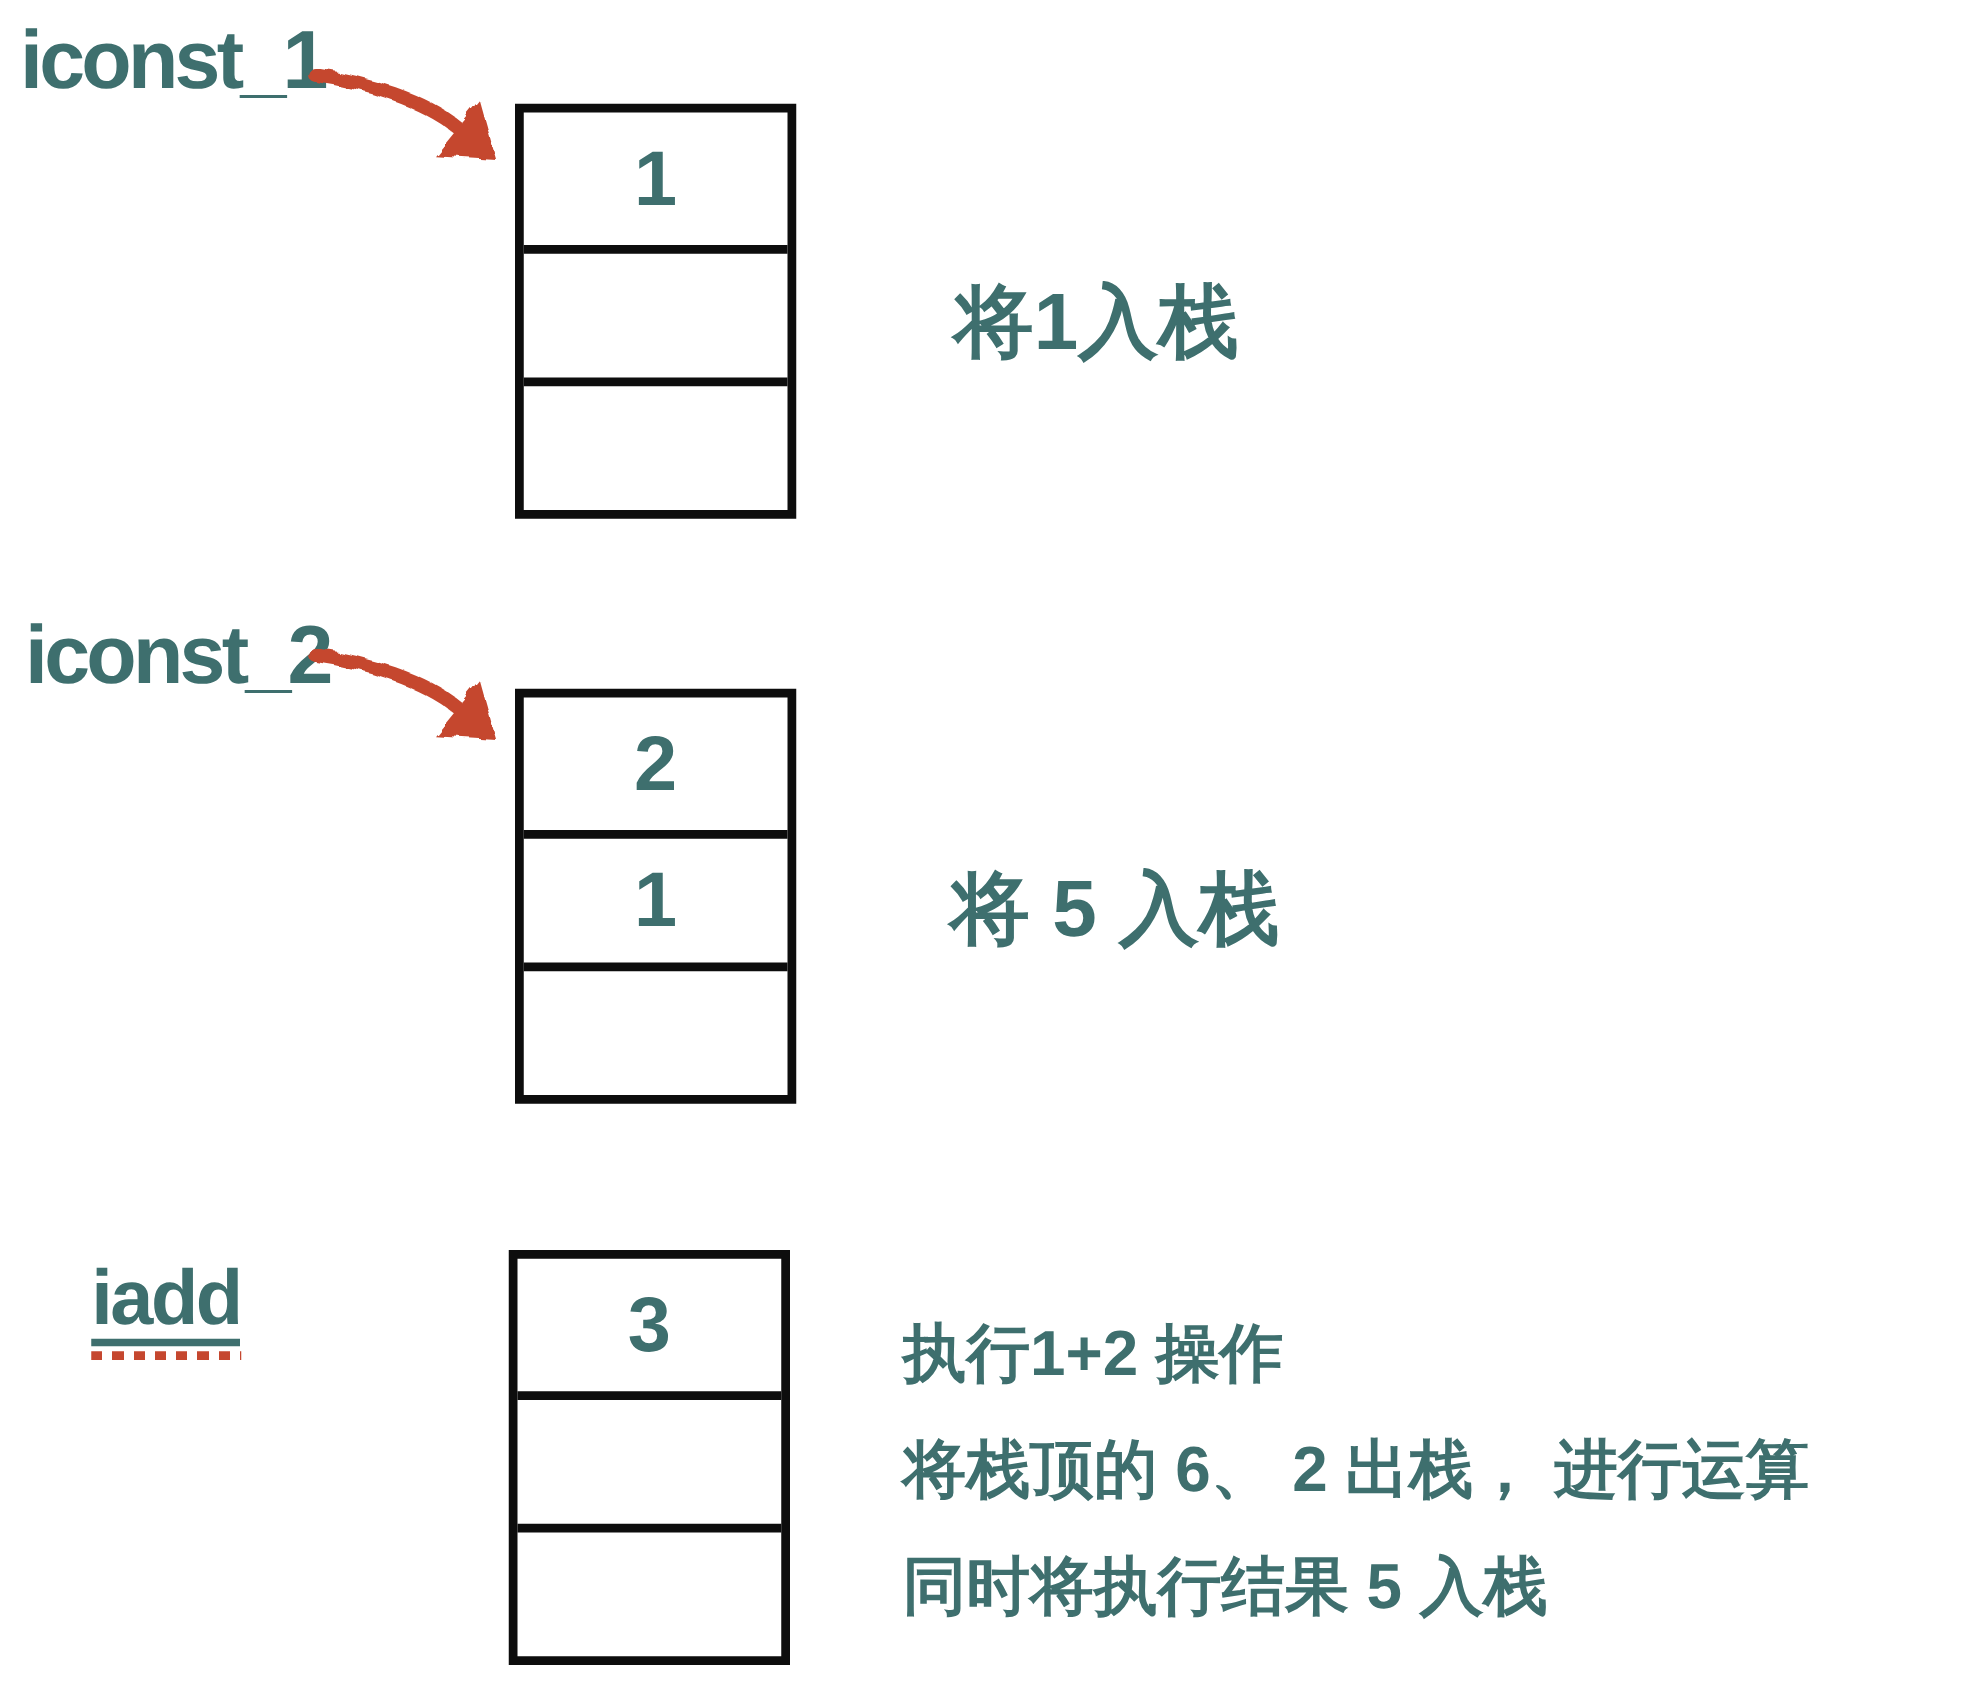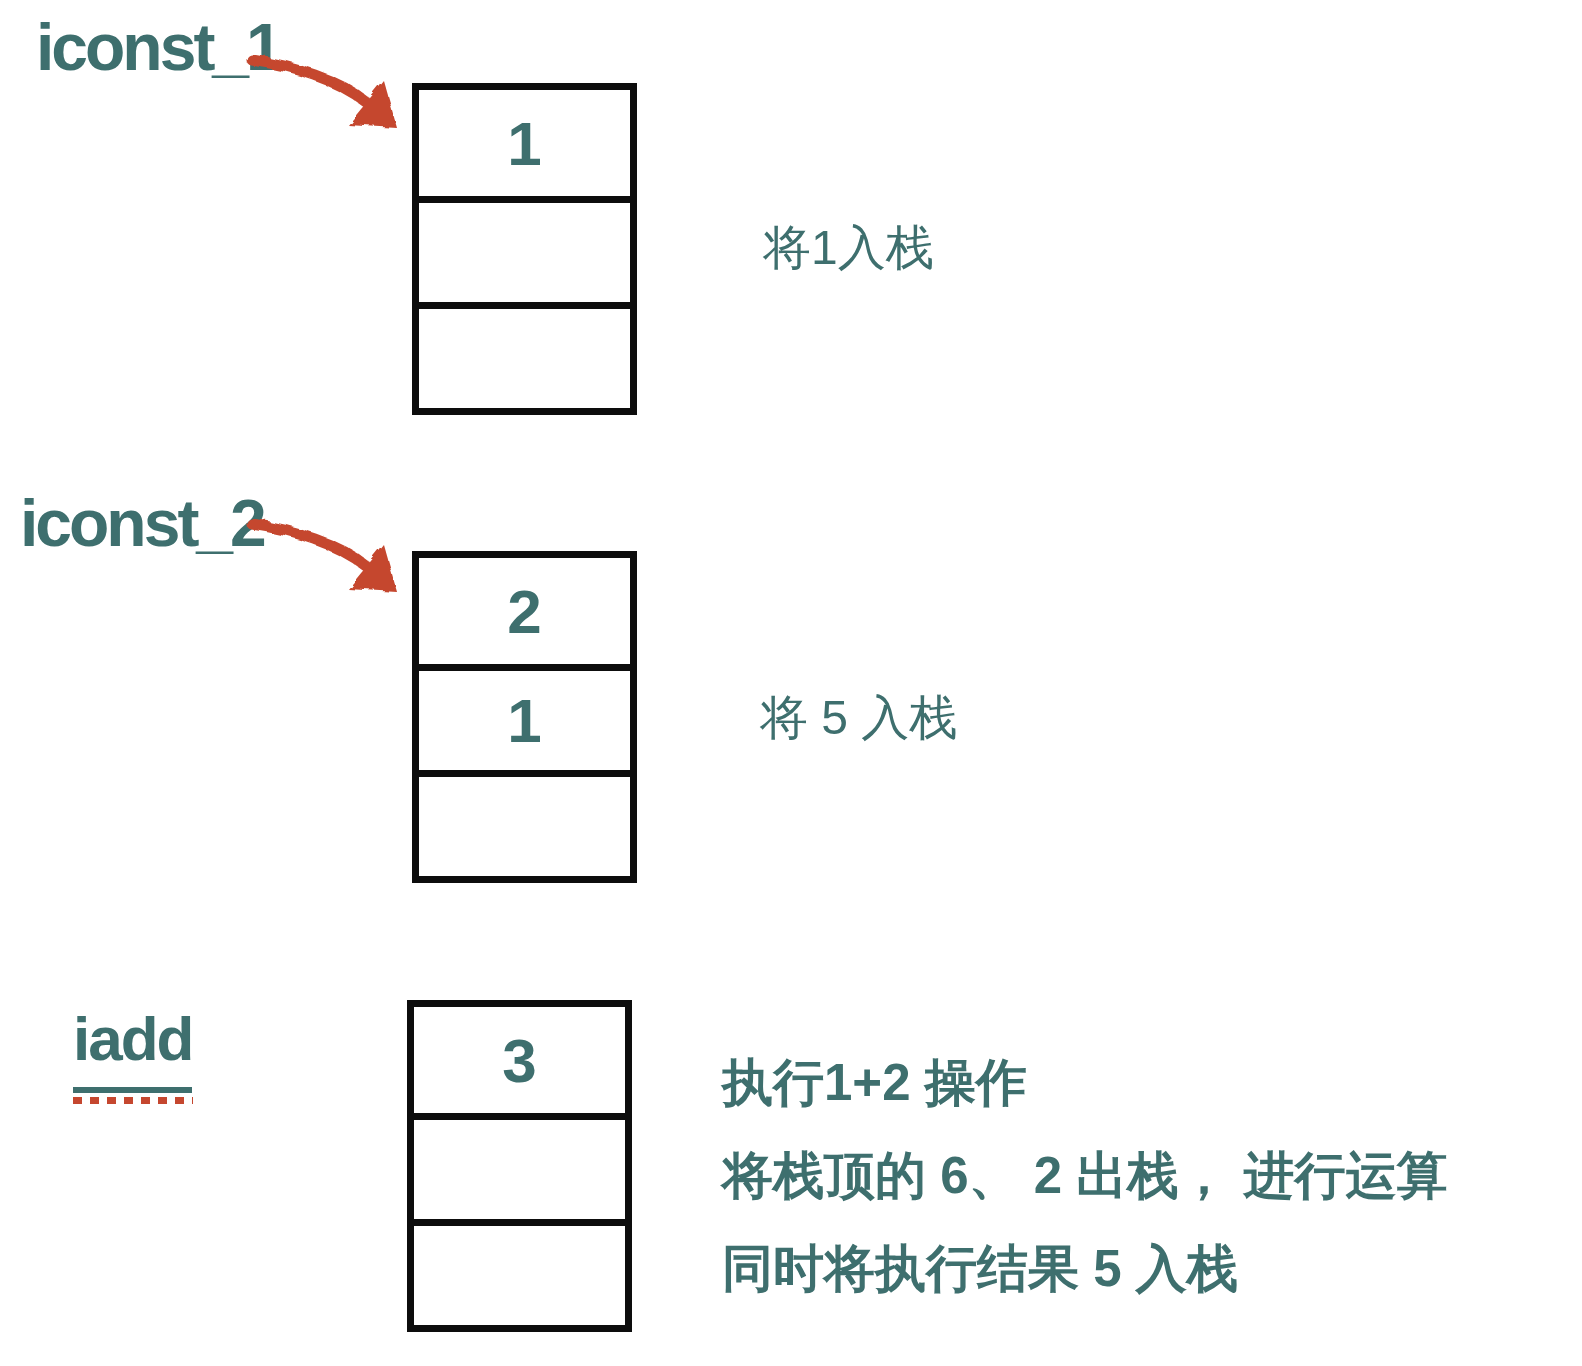--- a/index.html
+++ b/index.html
@@ -57,22 +57,22 @@
     font-size: 62px;
     font-weight: 700;
     color: var(--teal);
   }
   .cell + .cell { border-top: 7px solid var(--ink); }
 
   
   .caption {
     position: absolute;
     color: var(--teal);
-    font-weight: 400;
-    font-size: 48px;
+    font-weight: 700;
+    font-size: 64px;
     line-height: 1.1;
     white-space: nowrap;
   }
   .caption-block {
     position: absolute;
     color: var(--teal);
     font-weight: 700;
     font-size: 51px;
     line-height: 93px;
     white-space: nowrap;
@@ -81,21 +81,21 @@
   
   .iadd-wrap { position: absolute; left: 73px; top: 1008px; }
   .iadd-text {
     display: inline-block;
     font-weight: 700;
     font-size: 62px;
     letter-spacing: -2px;
     line-height: 1;
     color: var(--teal);
     border-bottom: 6px solid var(--teal);
-    padding-bottom: 17px;
+    padding-bottom: 1px;
     text-align: center;
   }
   .dotted-line {
     margin-top: 4px;
     width: 120px;
     height: 7px;
     background: repeating-linear-gradient(90deg,
       var(--red) 0 9px, transparent 9px 17px);
   }
 </style>
@@ -106,21 +106,21 @@
   <defs>
     <filter id="roughen" x="-20%" y="-20%" width="140%" height="140%">
       <feTurbulence type="fractalNoise" baseFrequency="0.08" numOctaves="2" result="n"></feTurbulence>
       <feDisplacementMap in="SourceGraphic" in2="n" scale="7"></feDisplacementMap>
     </filter>
   </defs>
 </svg>
 
 <div class="canvas">
 
-  <div class="op-label" style="left:36px; top:14px">iconst_1</div>
+  <div class="op-label" style="left:16px; top:14px">iconst_1</div>
 
   <svg class="arrow" style="left:244px; top:44px" width="170" height="100" viewBox="0 0 170 100">
     <g filter="url(#roughen)">
       <path class="arrow-path" d="M8,16 C50,22 95,36 122,58"></path>
       <polygon class="arrow-head" points="104,81 140,37 153,84"></polygon>
     </g>
   </svg>
 
   <div class="stack" style="left:412px; top:83px">
     <div class="cell">1</div>

